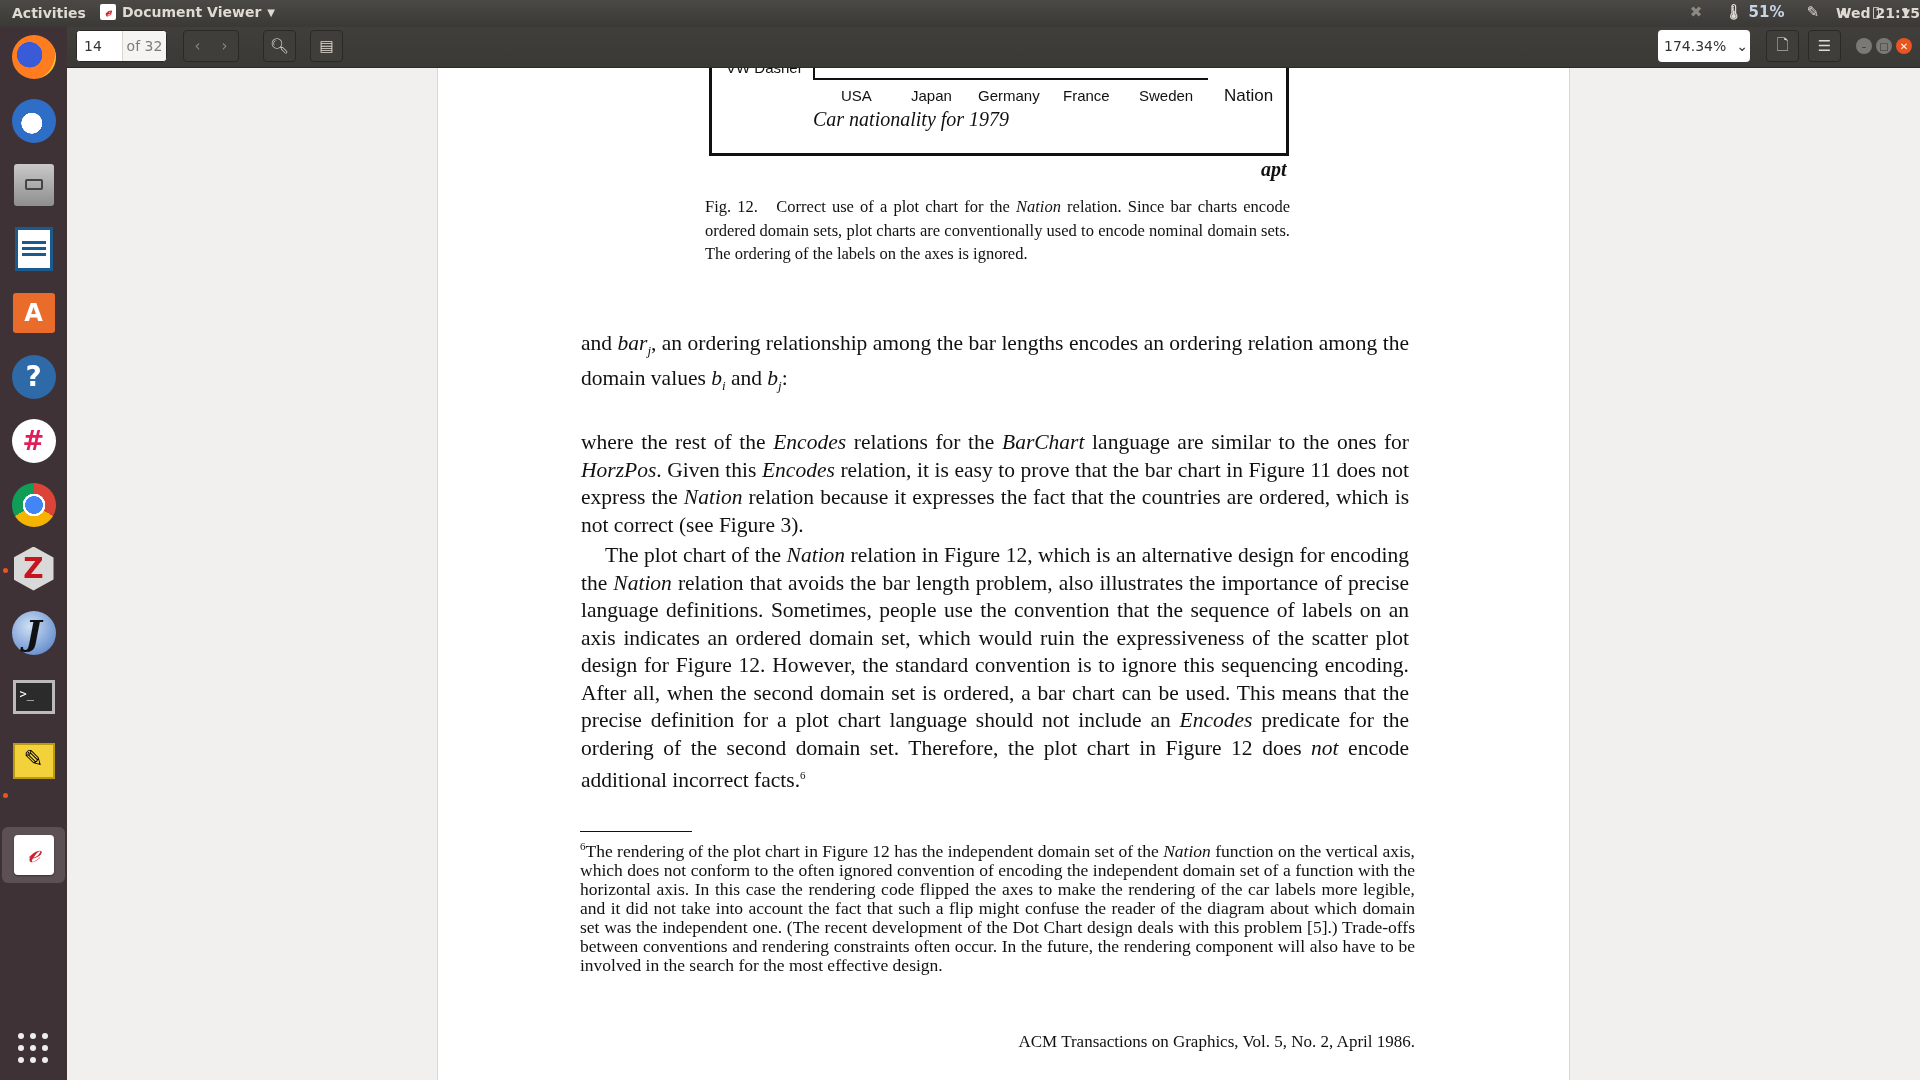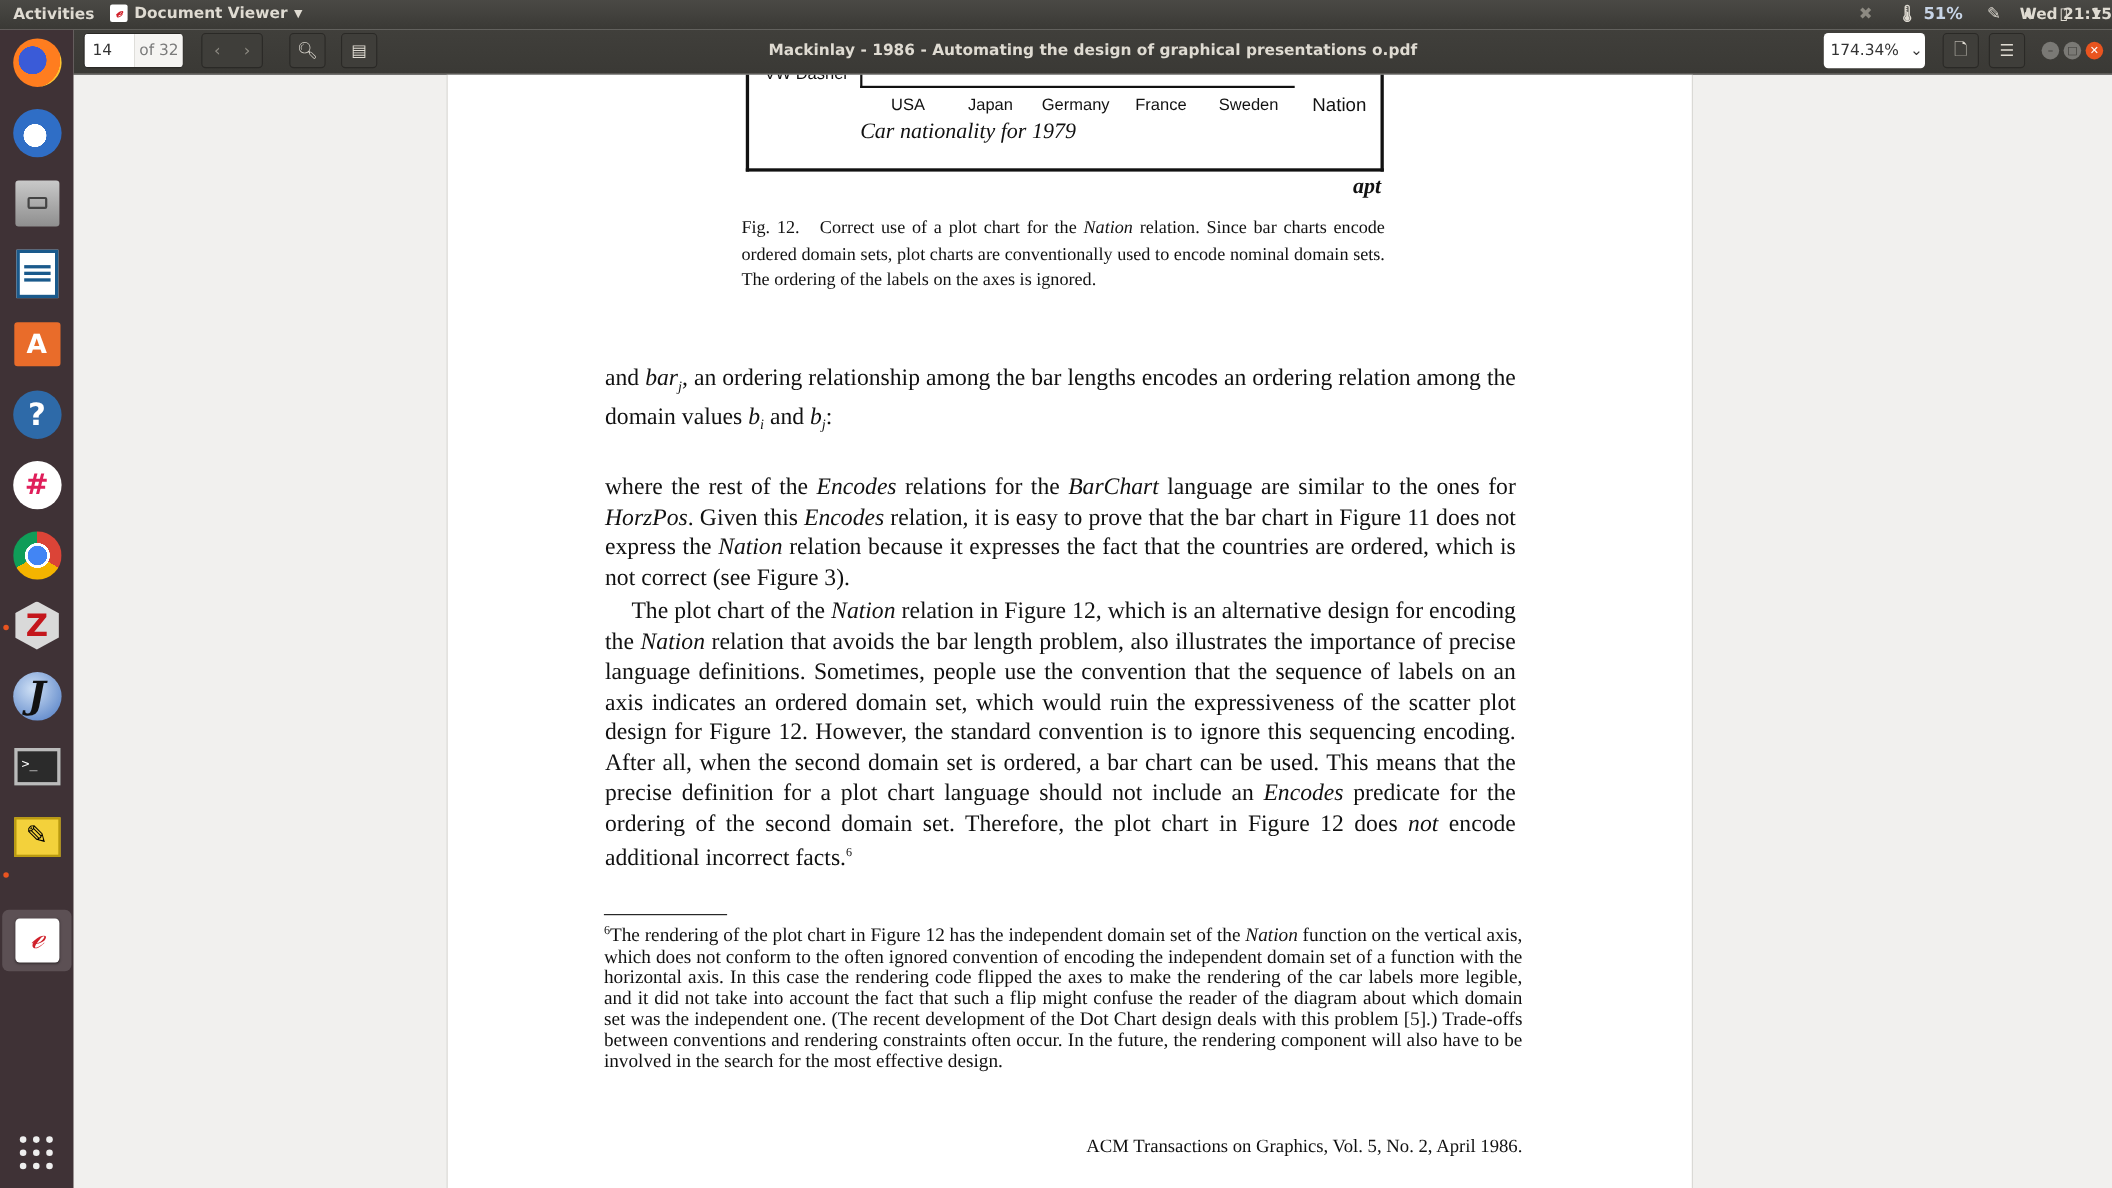--- a/index.html
+++ b/index.html
@@ -31,21 +31,21 @@
   .page-entry { position:absolute; left:9px; top:3px; width:91px; height:32px; border-radius:4px; background:#fff; display:flex; overflow:hidden; border:1px solid #2a2926; box-sizing:border-box; }
   .page-entry input { width:36px; border:none; border-right:1px solid #d8d6d2; font-size:14px; padding-left:7px; color:#333; font-family:"DejaVu Sans", sans-serif; background:#fff; outline:none; }
   .page-entry .of { flex:1; display:flex; align-items:center; justify-content:center; background:#f5f4f2; color:#7b7b7b; font-size:14px; }
   .doc-title { position:absolute; left:0; width:1853px; top:11px; text-align:center; font-size:14px; font-weight:bold; color:#dfdbd2; pointer-events:none; }
   .zoom-box { position:absolute; left:1591px; top:3px; width:92px; height:32px; background:#fff; border-radius:4px; display:flex; align-items:center; padding-left:6px; box-sizing:border-box; color:#333; font-size:14px; gap:10px; }
   .winbtn { position:absolute; top:11px; width:16px; height:16px; border-radius:50%; background:#7a7975; display:flex; align-items:center; justify-content:center; font-size:10px; color:#3a3935; }
   .winbtn.close { background:#e9541f; color:#fff; }
 
   
   #doc-area { position:absolute; left:67px; top:68px; width:1853px; height:1012px; background:#f1f0ee; overflow:hidden; }
-  #page { position:absolute; left:340px; top:0; width:1131px; height:1012px; background:#fff; box-shadow:0 0 0 1px #d8d6d2; font-family:"DejaVu Serif", serif; color:#111; }
+  #page { position:absolute; left:371px; top:0; width:1131px; height:1012px; background:#fff; box-shadow:0 0 0 1px #d8d6d2; font-family:"DejaVu Serif", serif; color:#111; }
   .fig-box { position:absolute; left:271px; top:-12px; width:580px; height:100px; border:3px solid #111; border-top:none; box-sizing:border-box; font-family:"Liberation Sans", sans-serif; }
   .fig-box .ylabel { position:absolute; left:14px; top:3px; font-size:15px; }
   .fig-box .plot { position:absolute; left:101px; top:-5px; width:393px; height:27px; border-left:2px solid #111; border-bottom:2px solid #111; }
   .fig-box .plus { position:absolute; font-size:22px; font-weight:bold; top:-3px; }
   .fig-box .xt { position:absolute; top:31px; font-size:15px; }
   .fig-box .xname { position:absolute; top:30px; left:512px; font-size:17px; }
   .fig-box .caption { position:absolute; left:101px; top:52px; font-family:"Liberation Serif", serif; font-style:italic; font-size:20px; }
   .apt { position:absolute; left:823px; top:90px; font-family:"Liberation Serif", serif; font-style:italic; font-weight:bold; font-size:20px; }
   .fig-caption { position:absolute; left:267px; top:127px; width:585px; font-size:16.5px; line-height:23.5px; font-family:"Liberation Serif", serif; text-align:justify; }
   .body-text { position:absolute; left:140px; width:834px; font-family:"Liberation Serif", serif; font-size:21.5px; line-height:27.5px; text-align:justify; }
@@ -150,21 +150,20 @@
   <div class="hbtn" style="left:116px;width:56px;">
     <span style="width:28px;text-align:center;color:#8d8a82;">‹</span>
     <span style="width:28px;text-align:center;color:#8d8a82;">›</span>
   </div>
   <div class="hbtn" style="left:196px;width:33px;">
     <span>🔍︎</span>
   </div>
   <div class="hbtn" style="left:243px;width:33px;">
     <span>▤</span>
   </div>
-  <div class="doc-title">Mackinlay - 1986 - Automating the design of graphical presentations o.pdf</div>
   <div class="zoom-box">
     <span>174.34%</span>
     <span>⌄</span>
   </div>
   <div class="hbtn" style="left:1699px;width:33px;">
     <span>🗋︎</span>
   </div>
   <div class="hbtn" style="left:1741px;width:33px;">
     <span>☰</span>
   </div>

